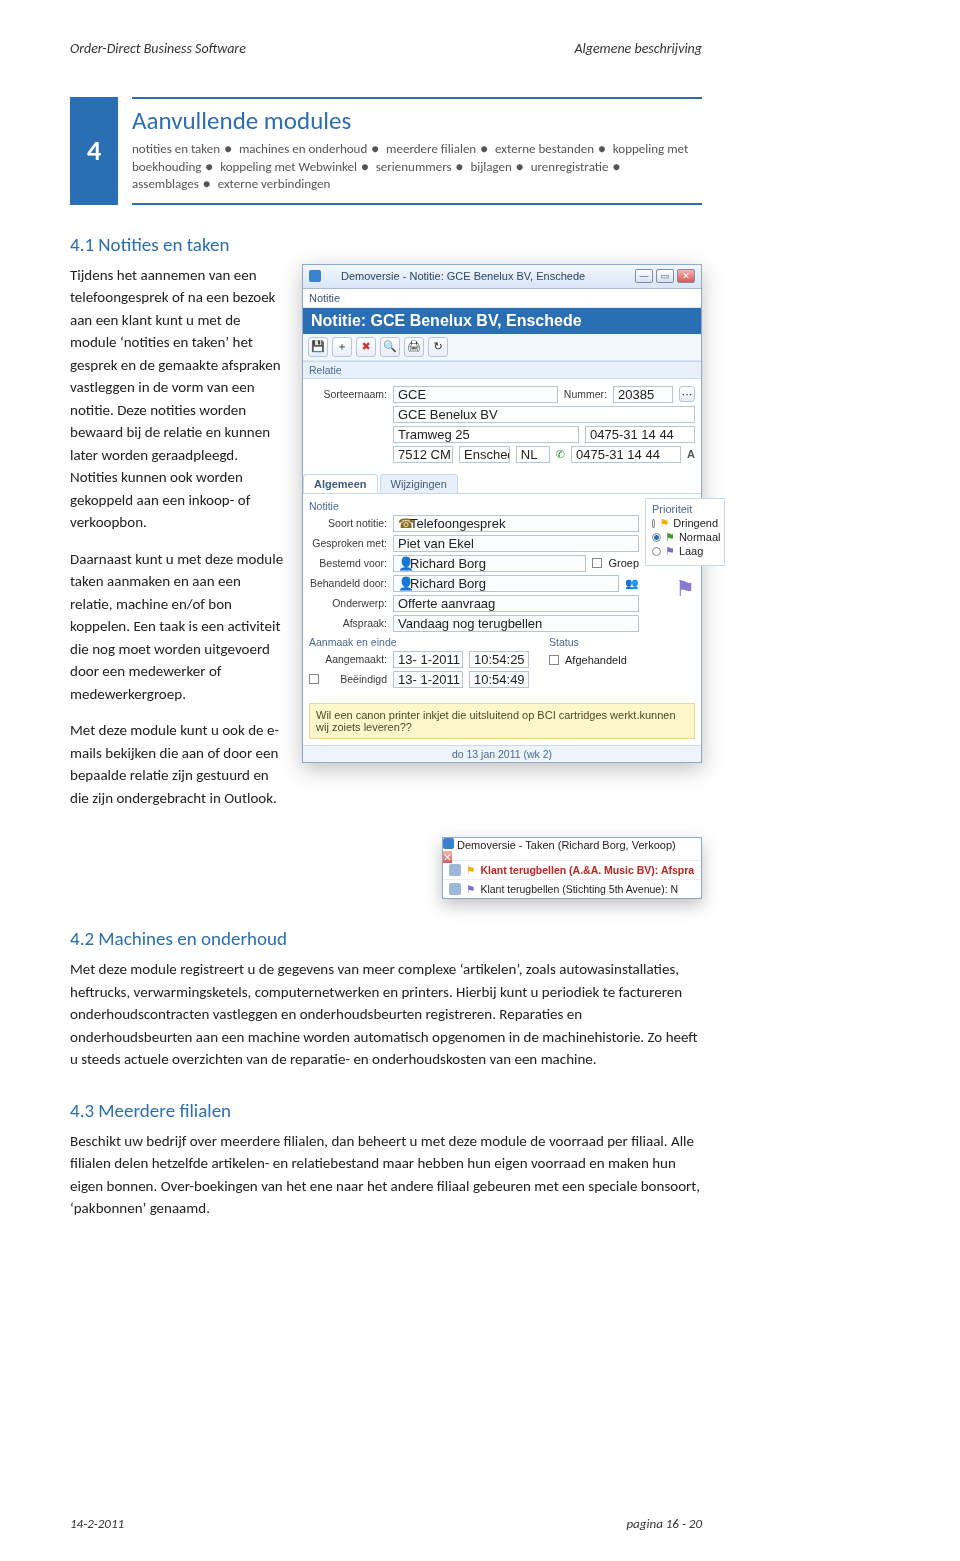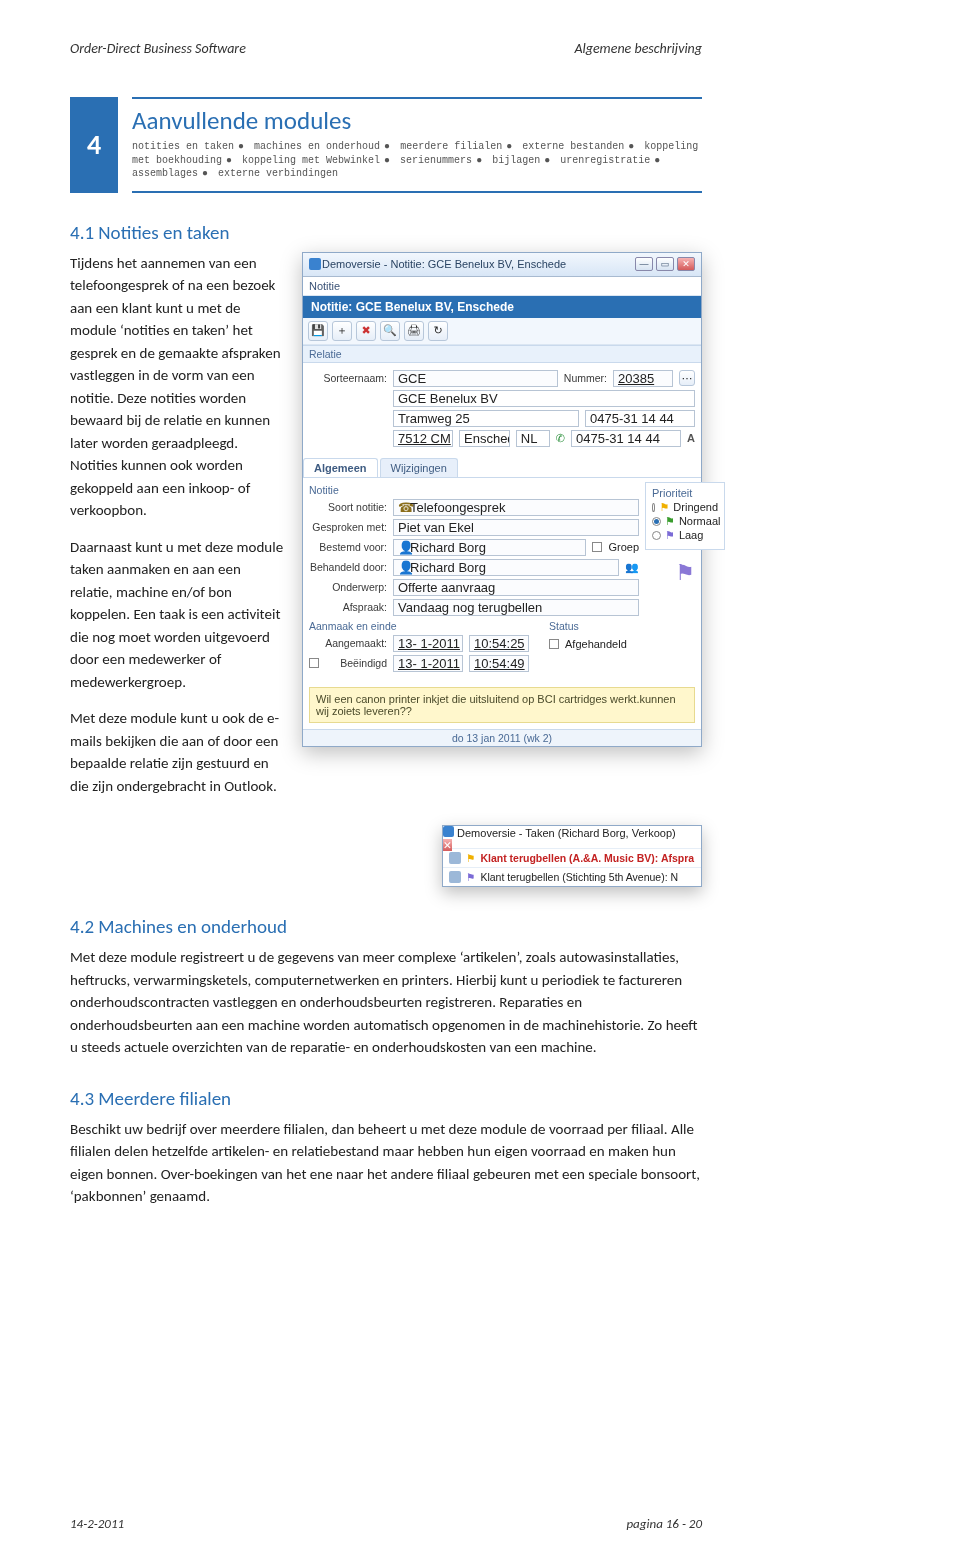--- a/index.html
+++ b/index.html
@@ -56,24 +56,23 @@
     border-top: 2px solid var(--accent);
     border-bottom: 2px solid var(--accent);
   }
   .section-title {
     color: var(--heading-blue);
     font-size: 25px;
     font-weight: 400;
     margin: 0 0 4px 0;
   }
   .section-subtitle {
-    font-size: 10px;
+    font-size: 13px;
     color: var(--muted);
     line-height: 1.35;
-    font-family: Liberation Mono, monospace;
   }
   .section-subtitle .dot {
     margin: 0 4px;
   }
 
   h2.sub {
     color: var(--heading-blue);
     font-weight: 400;
     font-size: 19px;
     margin: 28px 0 8px 0;
@@ -109,21 +108,21 @@
     border-bottom: 1px solid #a8bad0;
     display: flex;
     align-items: center;
     justify-content: space-between;
     padding: 3px 6px;
     height: 24px;
   }
   .win .titlebar .title {
     display: flex;
     align-items: center;
-    gap: 1px;
+    gap: 20px;
     color: #2a4463;
   }
   .win .titlebar .ctrls {
     display: flex;
     gap: 3px;
   }
   .win .titlebar .ctrls span {
     width: 18px; height: 14px;
     display: inline-flex; align-items:center; justify-content:center;
     border: 1px solid #88a;
@@ -134,21 +133,21 @@
   }
   .win .menubar {
     padding: 3px 6px;
     color: #3a5276;
     border-bottom: 1px solid #dbe6f2;
   }
   .win .blueband {
     background: var(--accent);
     color: #fff;
     padding: 4px 8px;
-    font-size: 12px;
+    font-size: 16px;
     font-weight: 600;
   }
   .win .toolbar {
     display: flex;
     gap: 4px;
     padding: 3px 5px;
     border-bottom: 1px solid #dbe6f2;
     background: #f2f7fd;
   }
   .tb-btn {
@@ -188,21 +187,21 @@
     border: 1px solid #b7c4d4;
     background: #fbfcfe;
     height: 17px;
     padding: 0 4px;
     font-size: 13px;
     color: #222;
     display: flex; align-items:center;
     overflow: hidden;
     white-space: nowrap;
   }
-  .field.small { width: 60px; flex: 0 0 60px; text-decoration: underline; }
+  .field.small { width: 60px; flex: 0 0 60px; }
   .field.mid { width: 110px; flex: 0 0 110px; }
 
   .tabs {
     display: flex;
     border-bottom: 1px solid #c9d9ec;
     margin-top: 2px;
     font-size: 11px;
   }
   .tabs .tab {
     padding: 3px 10px;

